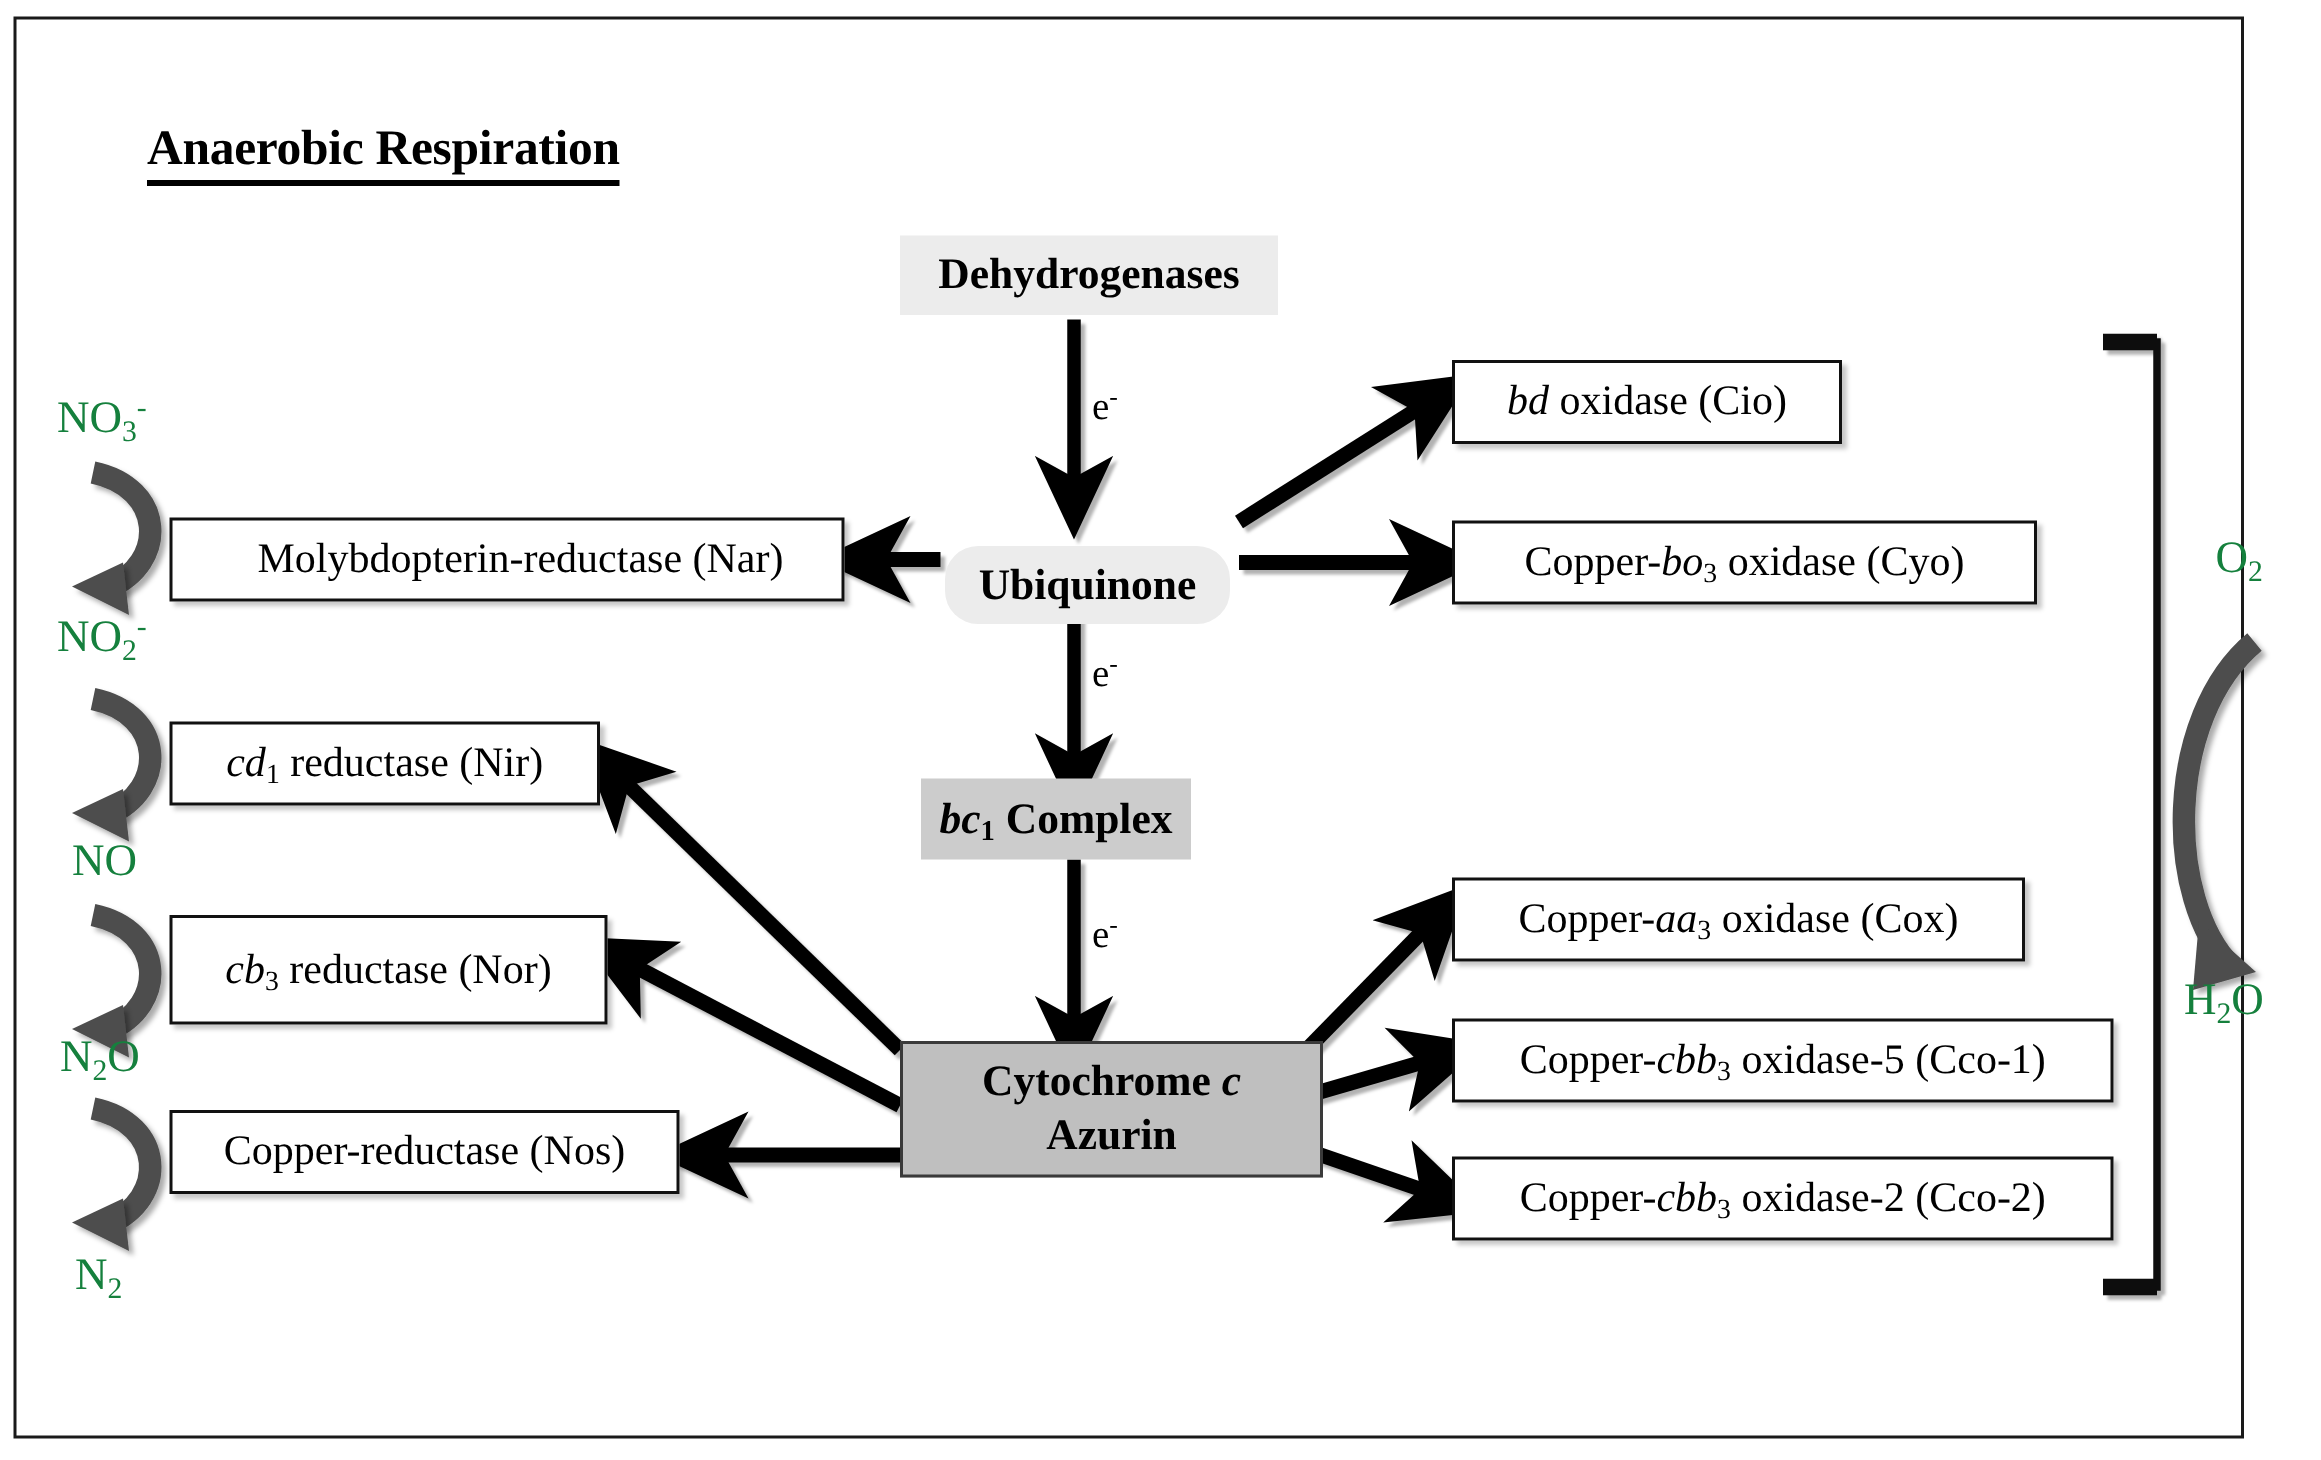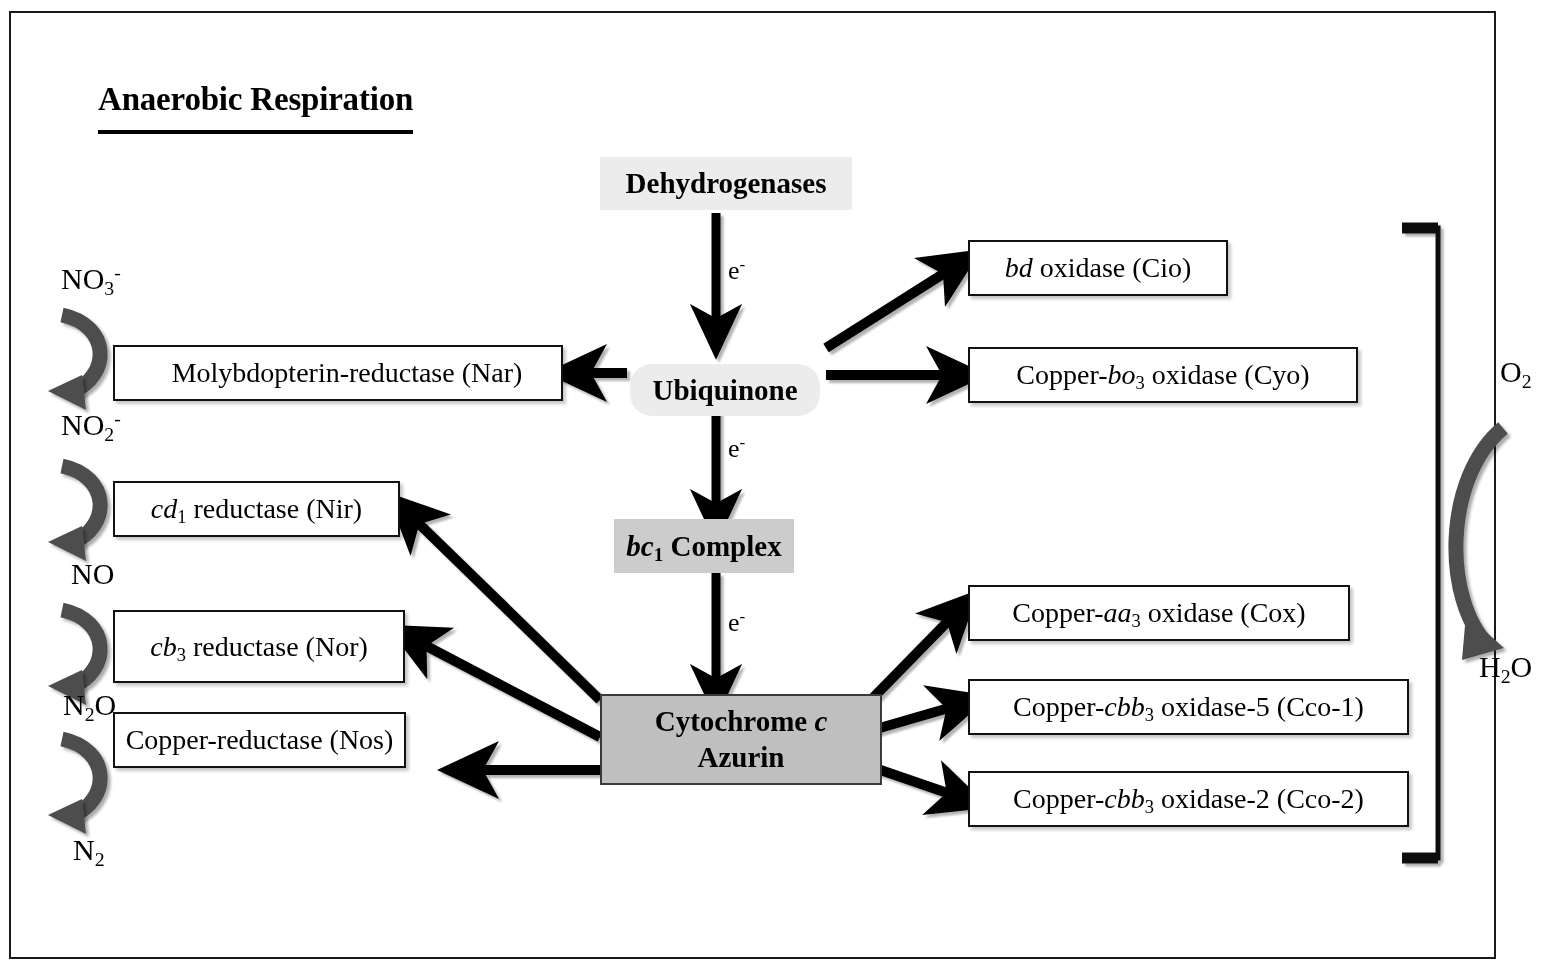--- a/index.html
+++ b/index.html
@@ -35,21 +35,21 @@
     pointer-events: none;
   }
   .section-title {
     position: absolute;
     font-weight: bold;
     font-size: 33px;
     color: #000;
     letter-spacing: -0.2px;
     white-space: nowrap;
     border-bottom: 4px solid #000;
-    padding-bottom: 13px;
+    padding-bottom: 3px;
     line-height: 1.05;
   }
   .node {
     position: absolute;
     display: flex;
     align-items: center;
     justify-content: center;
     box-sizing: border-box;
     text-align: center;
     color: #000;
@@ -75,23 +75,22 @@
   }
   .node.outlined {
     background: #ffffff;
     border: 2px solid #111111;
     font-size: 28px;
     box-shadow: 3px 3px 3px rgba(0,0,0,0.22);
   }
   .metabolite {
     position: absolute;
     font-size: 30px;
-    color: #000000;
-    white-space: nowrap;
-    margin-left: 23px;
+    color: #15803d;
+    white-space: nowrap;
   }
   .elabel {
     position: absolute;
     font-size: 26px;
     color: #000;
     white-space: nowrap;
   }
   .it { font-style: italic; }
   sub { font-size: 0.66em; vertical-align: baseline; position: relative; top: 0.28em; }
   sup { font-size: 0.66em; vertical-align: baseline; position: relative; top: -0.52em; }
@@ -204,21 +203,21 @@
   </div>
 
   <div class="node outlined" style="left:113px; top:481px; width:287px; height:56px;">
     <span><span class="it">cd</span><sub>1</sub><span> reductase (Nir)</span></span>
   </div>
 
   <div class="node outlined" style="left:113px; top:610px; width:292px; height:73px;">
     <span><span class="it">cb</span><sub>3</sub><span> reductase (Nor)</span></span>
   </div>
 
-  <div class="node outlined" style="left:113px; top:712px; width:293px; height:56px;">
+  <div class="node outlined" style="left:113px; top:740px; width:340px; height:56px;">
     <span>Copper-reductase (Nos)</span>
   </div>
 
   <div class="node outlined" style="left:968px; top:240px; width:260px; height:56px;">
     <span><span></span><span class="it">bd</span><sub></sub><span> oxidase (Cio)</span></span>
   </div>
 
   <div class="node outlined" style="left:968px; top:347px; width:390px; height:56px;">
     <span><span>Copper-</span><span class="it">bo</span><sub>3</sub><span> oxidase (Cyo)</span></span>
   </div>

